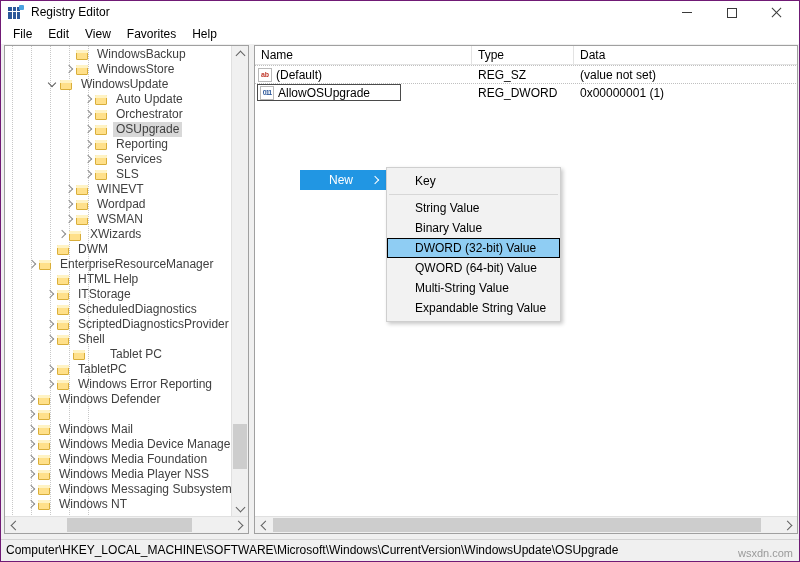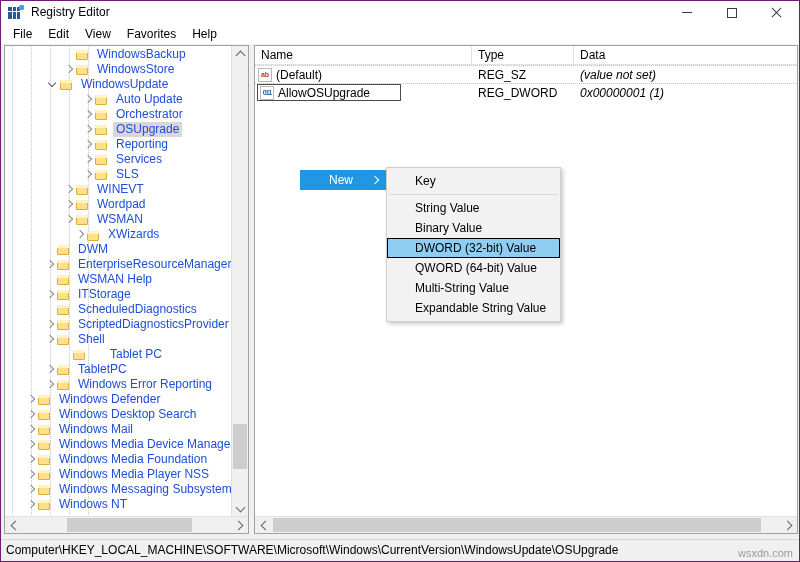--- a/index.html
+++ b/index.html
@@ -131,21 +131,21 @@
     position: relative;
     padding-top: 1px;
   }
   .tnode {
     position: relative;
     height: 15px;
     display: flex;
     align-items: center;
     white-space: nowrap;
     font-size: 12px;
-    color: #1d4ed8;
+    color: #404040;
   }
   .tnode .twist {
     width: 13px; height: 15px;
     flex: none;
     position: relative;
   }
   .tnode .twist.has-arrow:before {
     content: "";
     position: absolute;
     left: 4px; top: 4px;
@@ -319,21 +319,21 @@
   }
   .lrow .cell-name {
     width: 217px;
     display: flex;
     align-items: center;
     box-sizing: border-box;
     padding-left: 3px;
     height: 17px;
   }
   .lrow .cell-type { width: 102px; box-sizing: border-box; padding-left: 6px; }
-  .lrow .cell-data { flex: 1; box-sizing: border-box; padding-left: 6px; font-style: italic; }
+  .lrow .cell-data { flex: 1; box-sizing: border-box; padding-left: 6px; }
   .vicon {
     width: 14px; height: 14px;
     flex: none;
     margin-right: 4px;
     position: relative;
     background: #ffffff;
     border: 1px solid #b9b9b9;
     box-sizing: border-box;
     font-size: 7px;
     line-height: 12px;
@@ -541,39 +541,39 @@
           <div class="tnode" style="padding-left: 57px;">
             <div class="twist has-arrow"></div>
             <div class="folder"></div>
             <span class="tlabel">Wordpad</span>
           </div>
           <div class="tnode" style="padding-left: 57px;">
             <div class="twist has-arrow"></div>
             <div class="folder"></div>
             <span class="tlabel">WSMAN</span>
           </div>
-          <div class="tnode" style="padding-left: 68px; align-items: flex-end;">
+          <div class="tnode" style="padding-left: 50px; align-items: flex-end;">
             <div class="twist has-arrow"></div>
             <div class="folder"></div>
             <span class="tlabel">XWizards</span>
           </div>
           <div class="tnode" style="padding-left: 38px;">
             <div class="twist"></div>
             <div class="folder"></div>
             <span class="tlabel">DWM</span>
           </div>
-          <div class="tnode" style="padding-left: 38px;">
+          <div class="tnode" style="padding-left: 20px;">
             <div class="twist has-arrow"></div>
             <div class="folder"></div>
             <span class="tlabel">EnterpriseResourceManager</span>
           </div>
           <div class="tnode" style="padding-left: 38px;">
             <div class="twist"></div>
             <div class="folder"></div>
-            <span class="tlabel">WSMAN Help</span>
+            <span class="tlabel">HTML Help</span>
           </div>
           <div class="tnode" style="padding-left: 38px;">
             <div class="twist has-arrow"></div>
             <div class="folder"></div>
             <span class="tlabel">ITStorage</span>
           </div>
           <div class="tnode" style="padding-left: 38px;">
             <div class="twist"></div>
             <div class="folder"></div>
             <span class="tlabel">ScheduledDiagnostics</span>
@@ -604,21 +604,20 @@
             <span class="tlabel">Windows Error Reporting</span>
           </div>
           <div class="tnode" style="padding-left: 19px;">
             <div class="twist has-arrow"></div>
             <div class="folder"></div>
             <span class="tlabel">Windows Defender</span>
           </div>
           <div class="tnode" style="padding-left: 19px;">
             <div class="twist has-arrow"></div>
             <div class="folder"></div>
-            <span class="tlabel">Windows Desktop Search</span>
           </div>
           <div class="tnode" style="padding-left: 19px;">
             <div class="twist has-arrow"></div>
             <div class="folder"></div>
             <span class="tlabel">Windows Mail</span>
           </div>
           <div class="tnode" style="padding-left: 19px;">
             <div class="twist has-arrow"></div>
             <div class="folder"></div>
             <span class="tlabel">Windows Media Device Manager</span>

